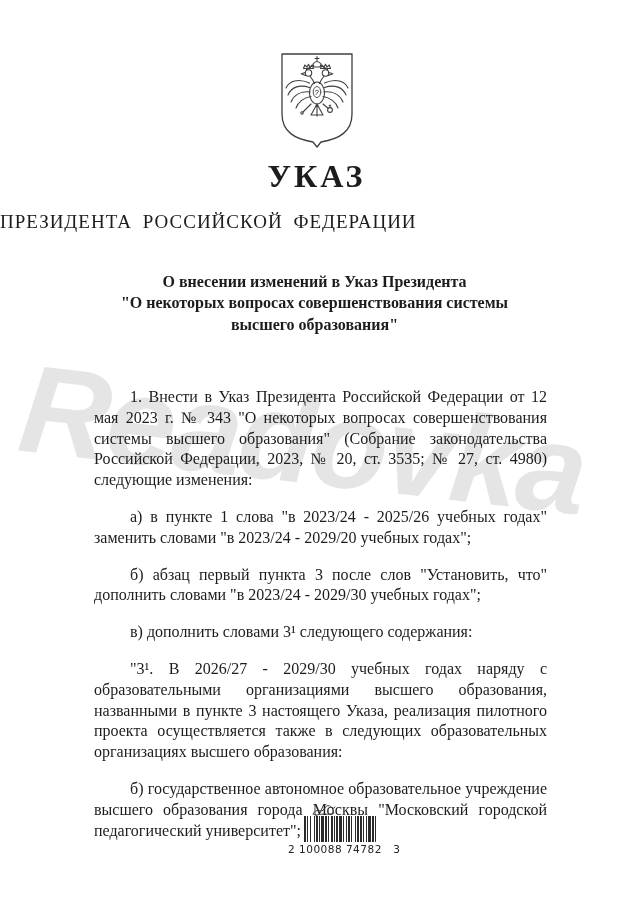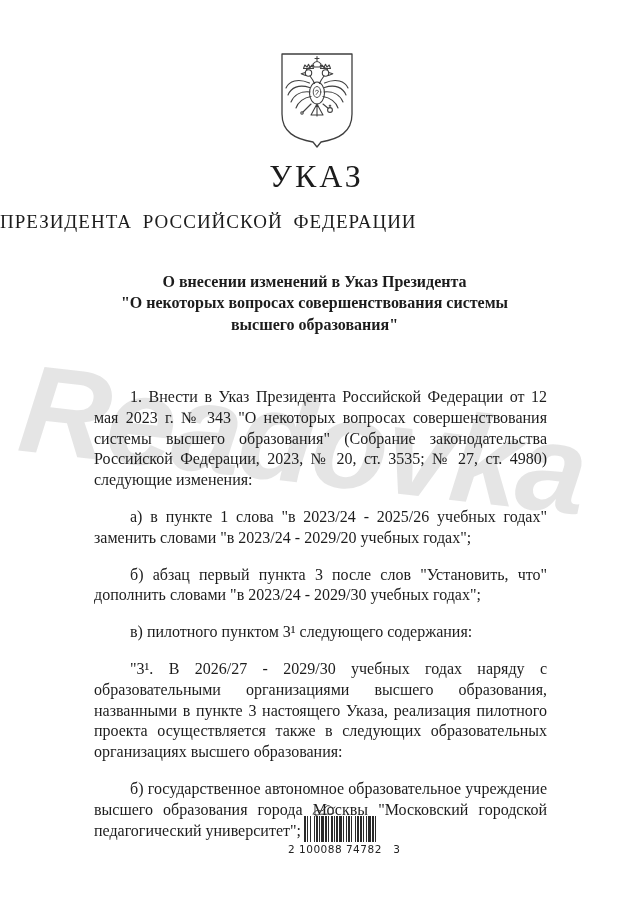--- a/index.html
+++ b/index.html
@@ -8,21 +8,21 @@
     width:633px;height:897px;
     margin:0 auto;
     background:#ffffff;
     font-family:"Liberation Serif", serif;
     color:#1c1c1c;
     overflow:hidden;
   }
   .emblem{position:absolute;left:276px;top:50px;width:82px;height:98px;z-index:1;}
   .title{
     position:absolute;top:158px;left:0;width:100%;
-    text-align:center;font-size:32px;letter-spacing:3px;font-weight:400;z-index:1;
+    text-align:center;font-size:32px;letter-spacing:3px;font-weight:700;z-index:1;
   }
   .subtitle{
     position:absolute;top:211px;left:0;width:100%;
     text-align:left;font-size:19px;letter-spacing:1px;word-spacing:5px;z-index:1;
   }
   .heading{
     position:absolute;top:271px;left:78px;right:82px;
     text-align:center;font-weight:bold;font-size:16px;line-height:21.3px;z-index:1;
   }
   .body-text{
@@ -114,21 +114,21 @@
   <div class="heading">
     <div>О внесении изменений в Указ Президента</div>
     <div>"О некоторых вопросах совершенствования системы</div>
     <div>высшего образования"</div>
   </div>
 
   <div class="body-text">
     <p>1. Внести в Указ Президента Российской Федерации от 12 мая 2023 г. № 343 "О некоторых вопросах совершенствования системы высшего образования" (Собрание законодательства Российской Федерации, 2023, № 20, ст. 3535; № 27, ст. 4980) следующие изменения:</p>
     <p>а) в пункте 1 слова "в 2023/24 - 2025/26 учебных годах" заменить словами "в 2023/24 - 2029/20 учебных годах";</p>
     <p>б) абзац первый пункта 3 после слов "Установить, что" дополнить словами "в 2023/24 - 2029/30 учебных годах";</p>
-    <p>в) пилотного пунктом 3¹ следующего содержания:</p>
+    <p>в) дополнить словами 3¹ следующего содержания:</p>
     <p>"3¹. В 2026/27 - 2029/30 учебных годах наряду с образовательными организациями высшего образования, названными в пункте 3 настоящего Указа, реализация пилотного проекта осуществляется также в следующих образовательных организациях высшего образования:</p>
     <p>б) государственное автономное образовательное учреждение высшего образования города Москвы "Московский городской педагогический университет";</p>
   </div>
 
   <div class="barcode">
     <svg class="squiggle" width="28" height="13" viewBox="0 0 28 13" xmlns="http://www.w3.org/2000/svg">
       <path d="M3,10 C7,2 11,11 15,4 S23,8 25,3 M5,12 C11,8 19,12 24,9" stroke="#333" stroke-width="0.9" fill="none" stroke-linecap="round"></path>
     </svg>
     <div class="bars">
         <span class="bar" style="width: 2px;"></span>

